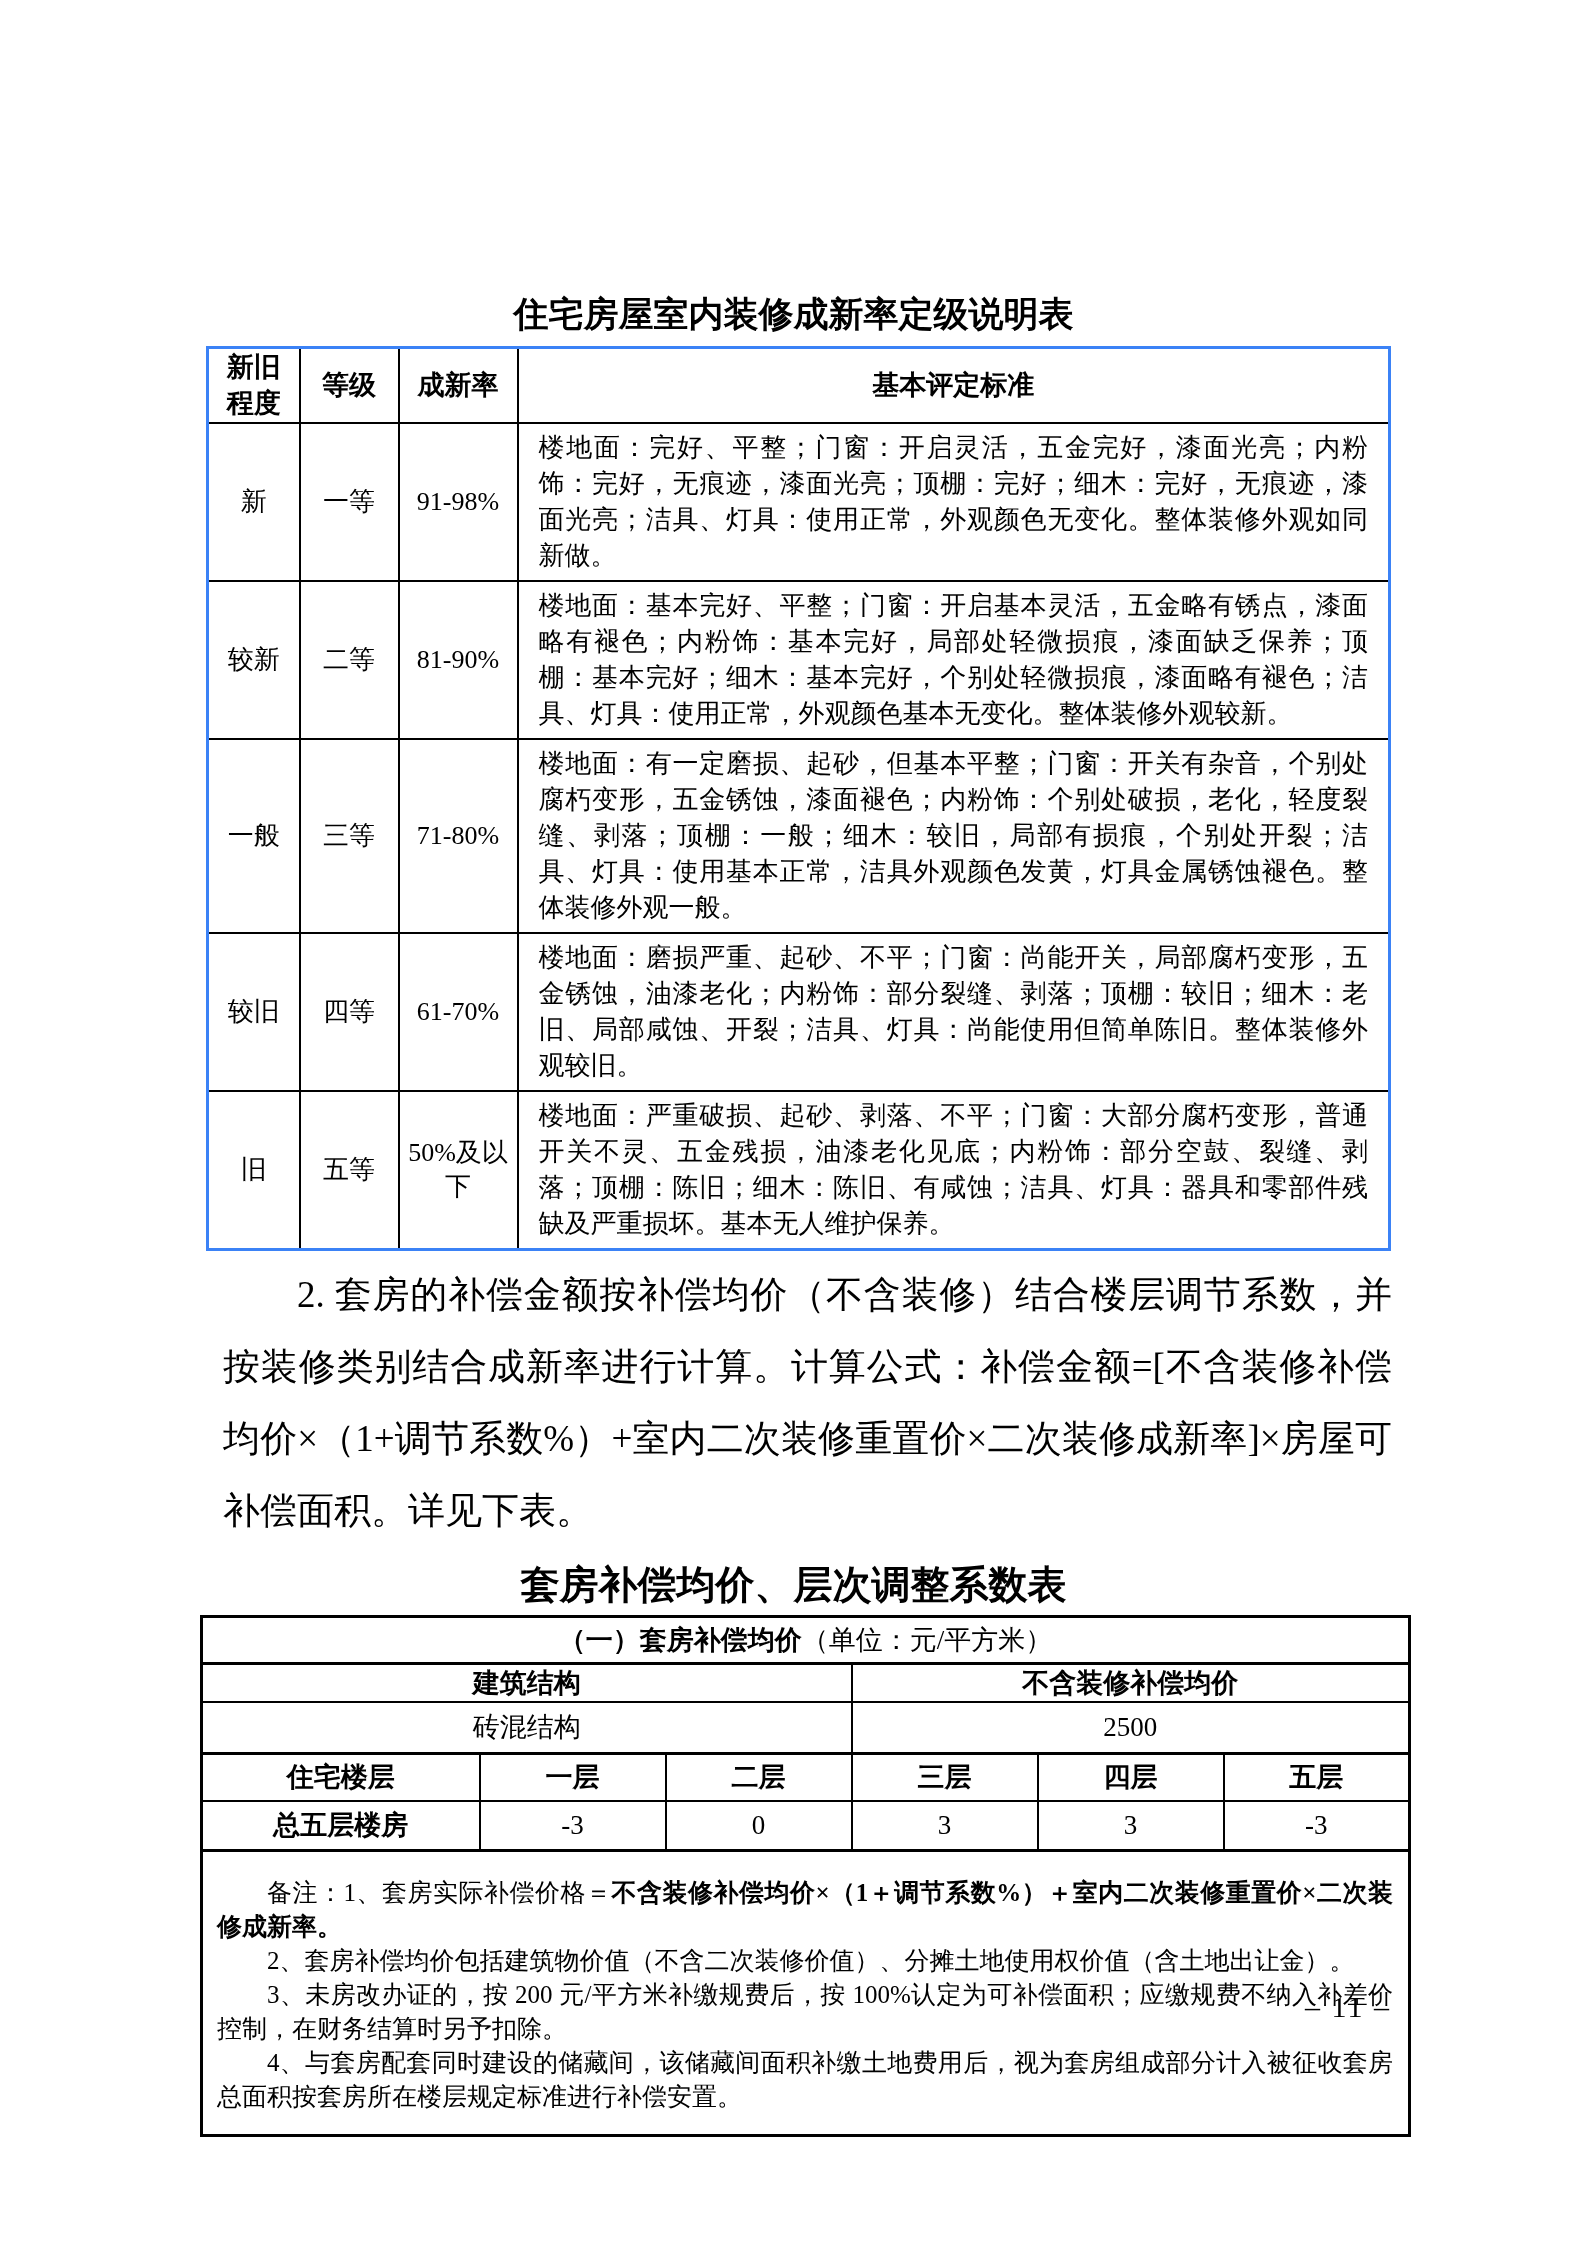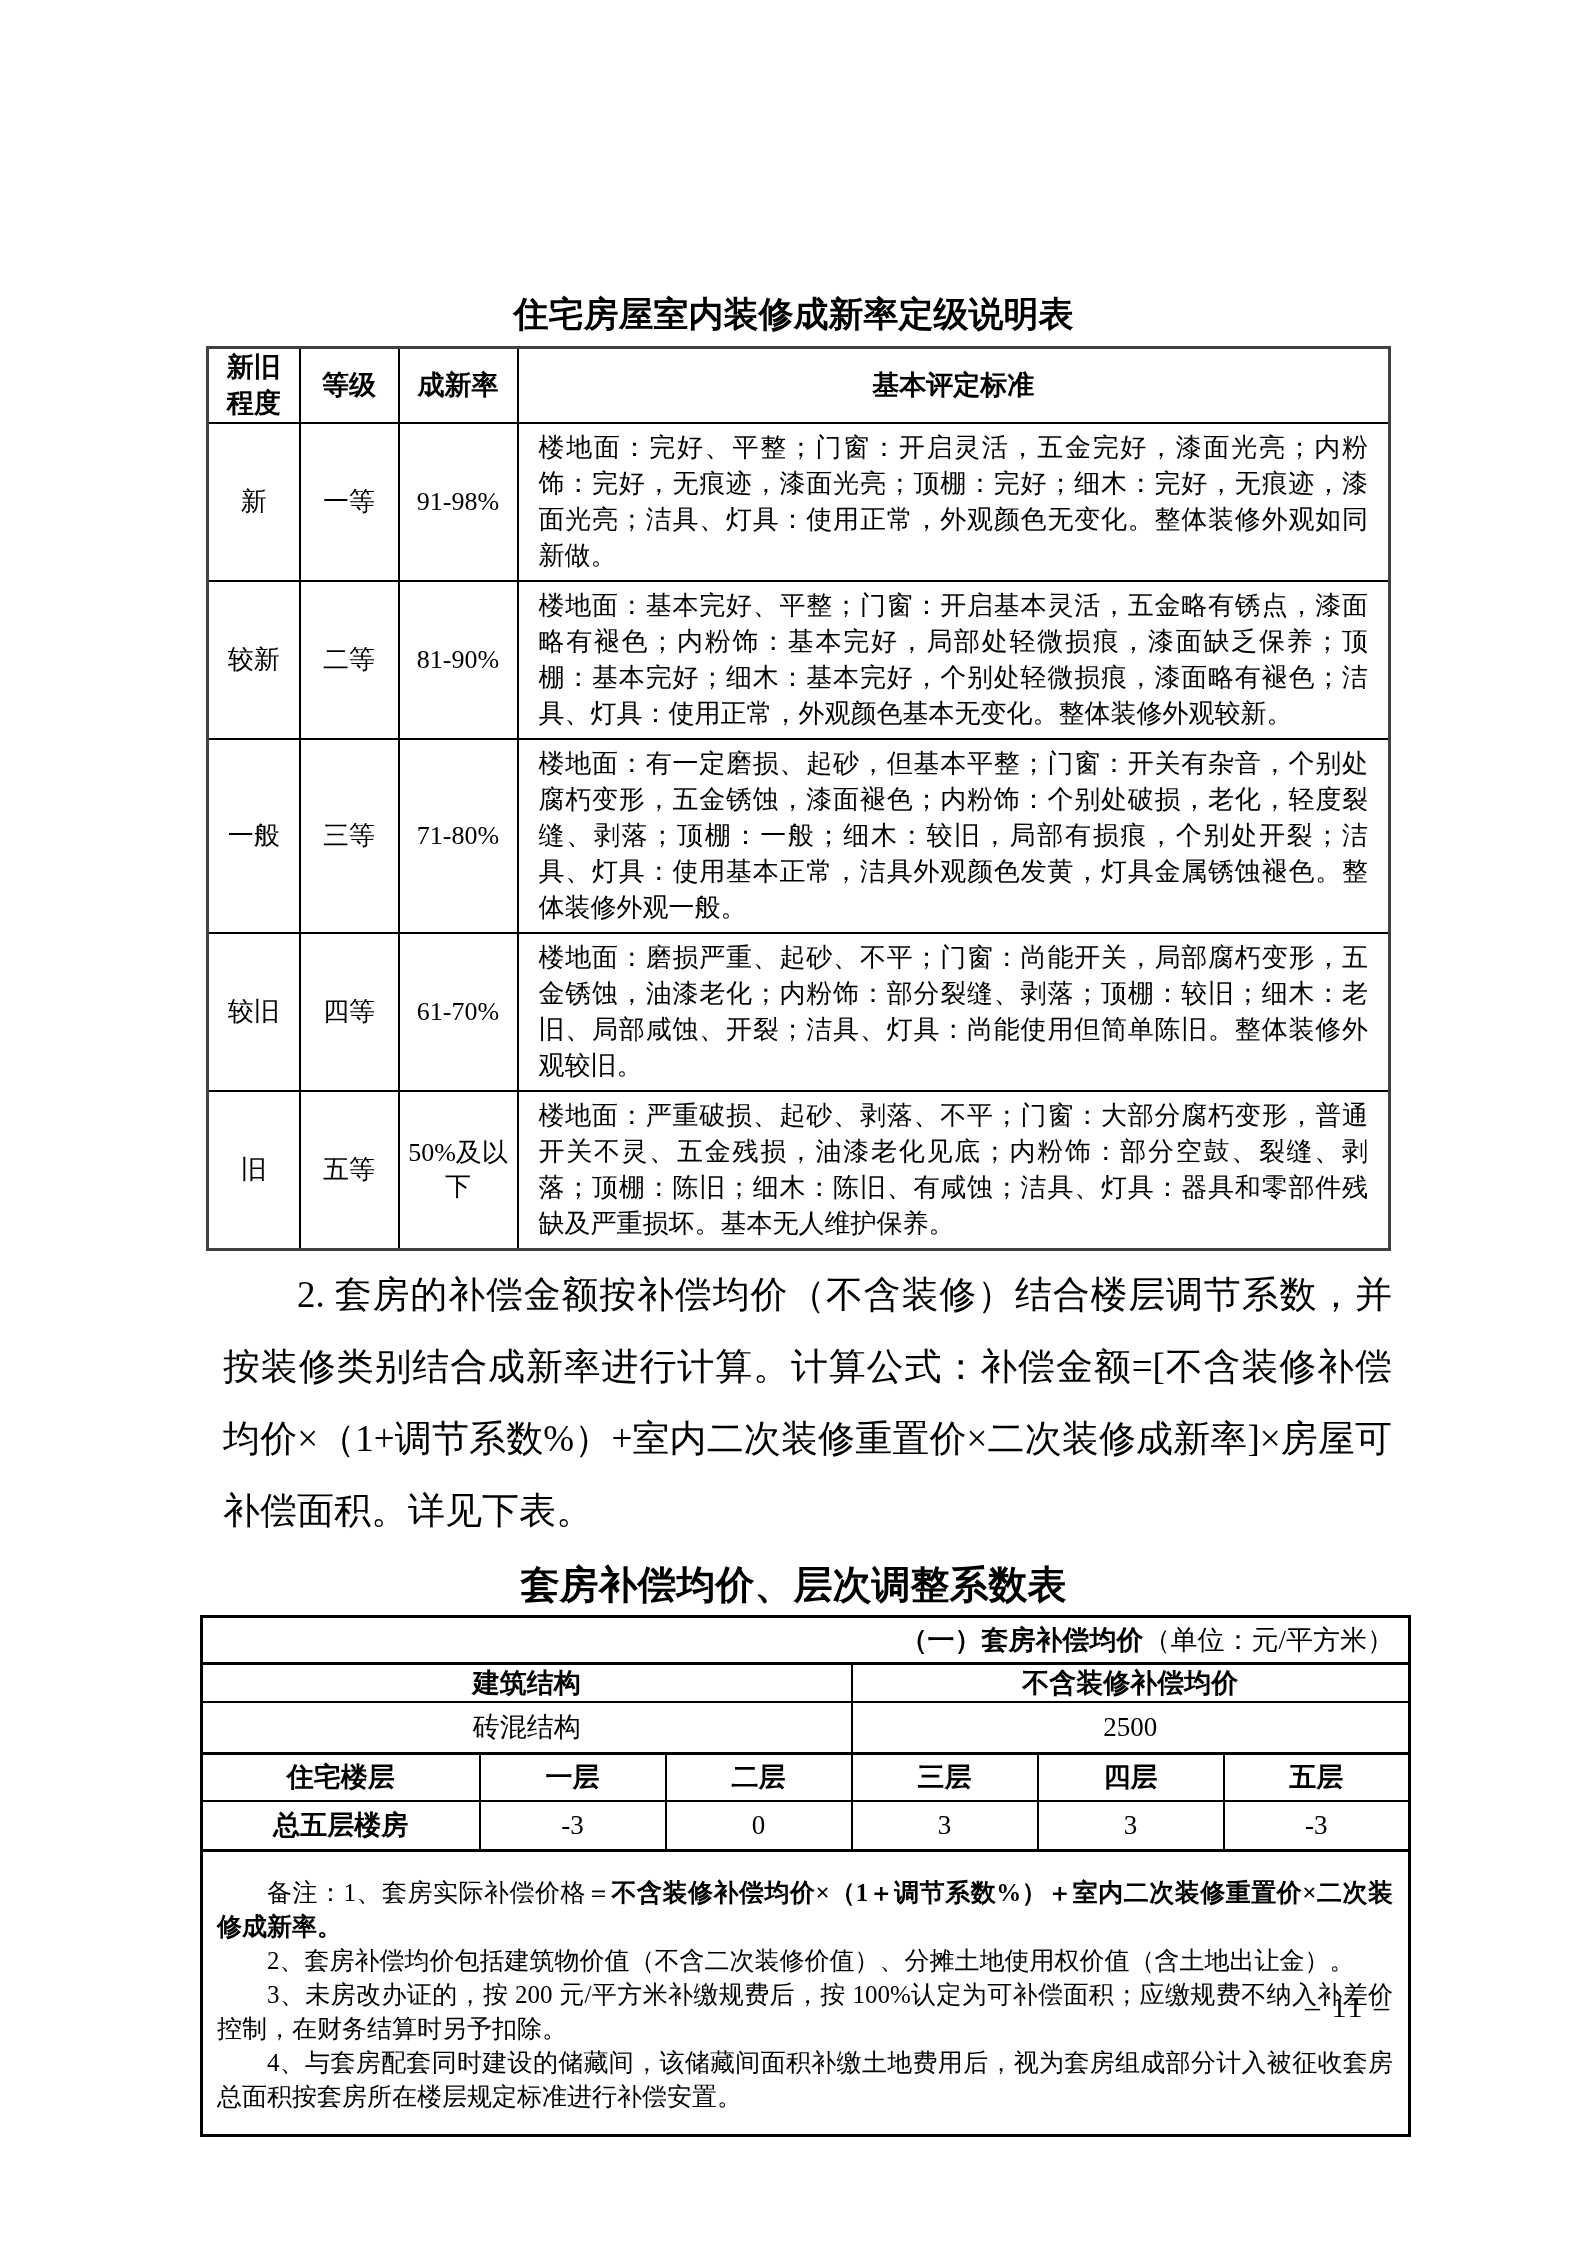--- a/index.html
+++ b/index.html
@@ -15,39 +15,39 @@
   .t-title {
     margin:0; text-align:center; font-weight:bold; color:#000;
   }
   .t1 { padding-top:292px; font-size:35px; line-height:46px; }
   .t2 { margin-top:16px; font-size:39px; line-height:44px; }
 
   table { border-collapse:collapse; table-layout:fixed; }
   td, th { vertical-align:middle; word-break:break-all; }
 
   
-  .table1 { width:1182px; margin:8px 0 0 206px; border:3px solid #404040; }
+  .table1 { width:1182px; margin:8px 0 0 206px; border:3px solid #3b82f6; }
   .table1 th, .table1 td { border:2px solid #000; }
   .table1 th { font-size:27px; font-weight:bold; text-align:center; padding:0 6px; line-height:36px; }
   .table1 td.c { font-size:26px; text-align:center; padding:0 6px; line-height:34px; }
   .table1 td.crit { font-size:26px; line-height:36px; padding:6px 20px; text-align:justify; }
   tr.h75 { height:75px; } tr.h113 { height:113px; } tr.h125 { height:125px; }
   tr.h137 { height:137px; } tr.h114 { height:114px; } tr.h132 { height:132px; }
 
   
   .body-para {
     width:1169px; margin:8px 0 0 223px;
     font-size:37px; line-height:72px;
     text-align:justify; text-indent:74px;
   }
 
   
   .table2 { width:1208px; margin:8px 0 0 200px; border:3px solid #000; }
   .table2 td { border:2px solid #000; font-size:27px; line-height:36px; }
-  .table2 td.sec { text-align:right; padding:4px 14px; }
+  .table2 td.sec { text-align:center; padding:4px 14px; }
   .table2 td.c { text-align:center; padding:0 6px; }
   .b { font-weight:bold; }
   tr.a43 { height:43px; } tr.a46 { height:30px; } tr.a52 { height:52px; }
   tr.a60 { height:60px; } tr.a47 { height:47px; } tr.a50 { height:50px; }
   tr.thick td { border-bottom-width:3px; }
   .notes-cell { padding:24px 15px 20px 14px; text-align:left; vertical-align:top; }
   .note { margin:0; font-size:25px; line-height:34px; text-indent:50px; text-align:justify; }
 
   
   .pageno { position:absolute; top:1990px; right:196px; font-size:30px; letter-spacing:2px; }

